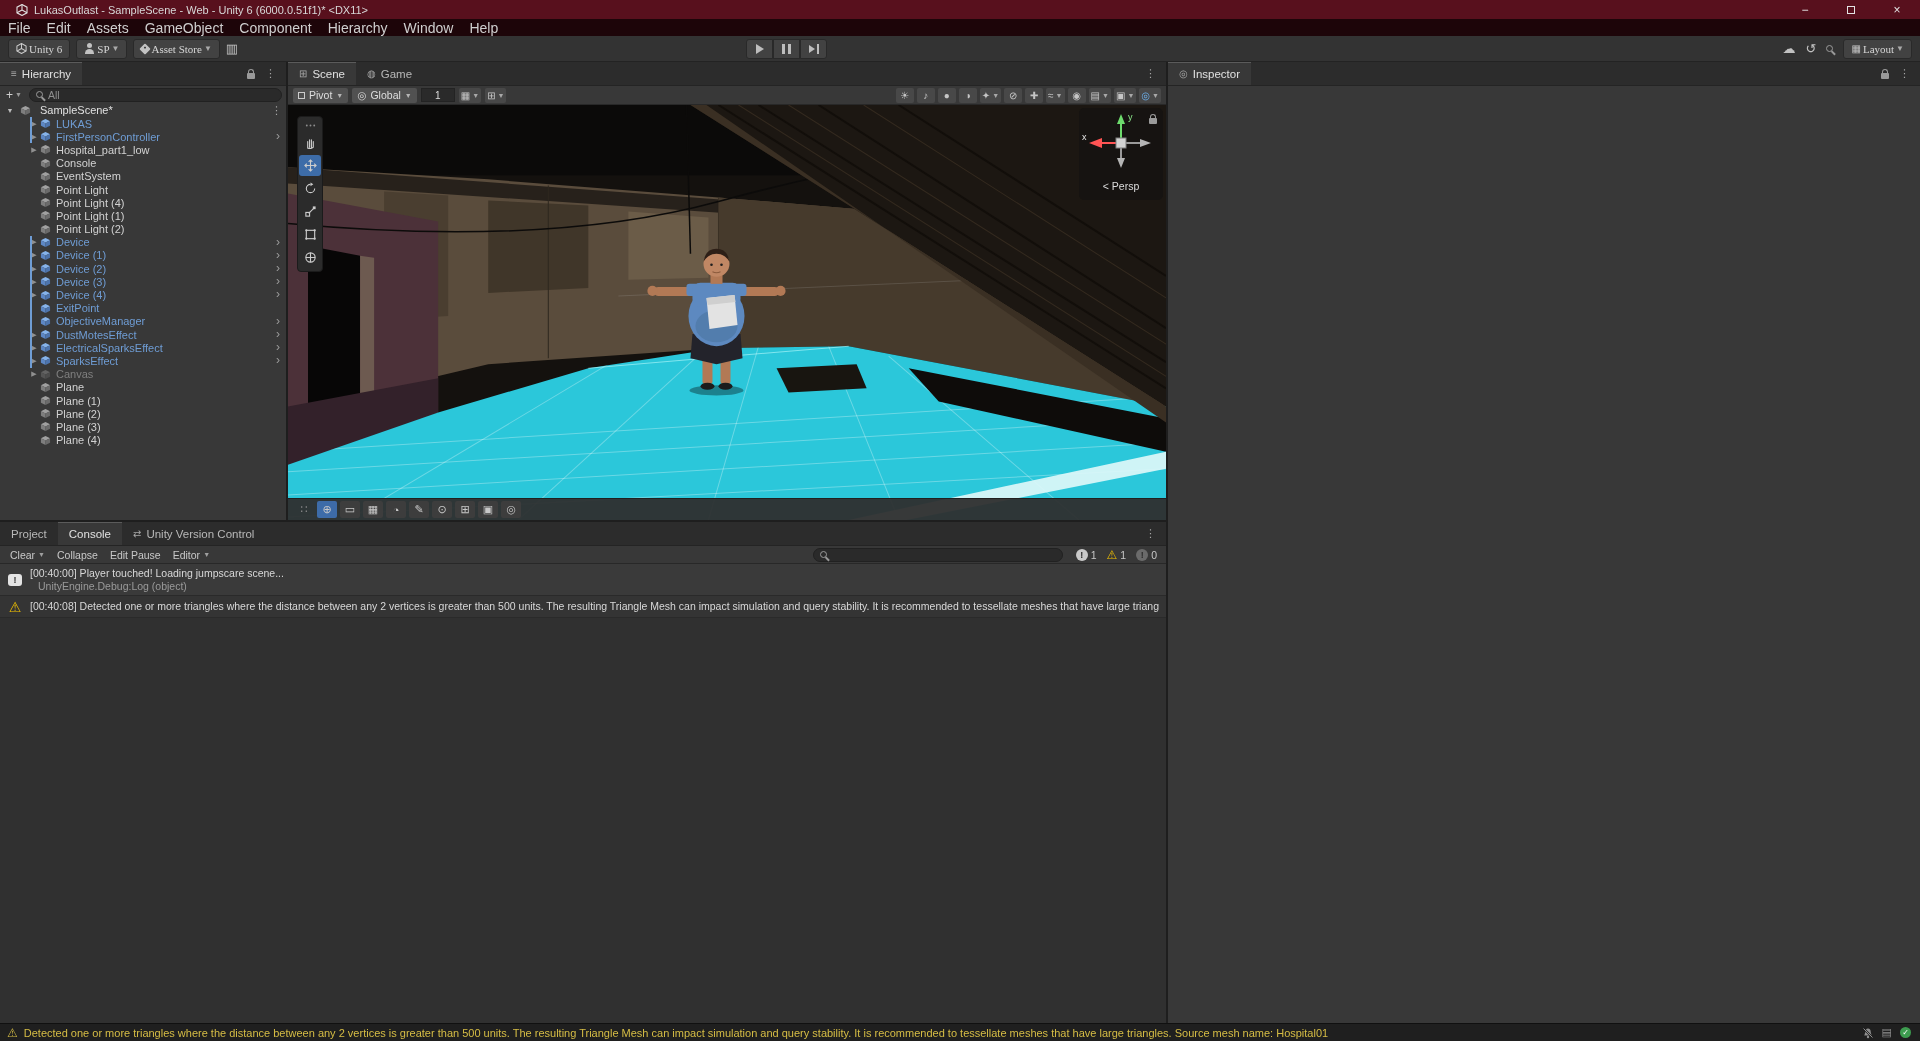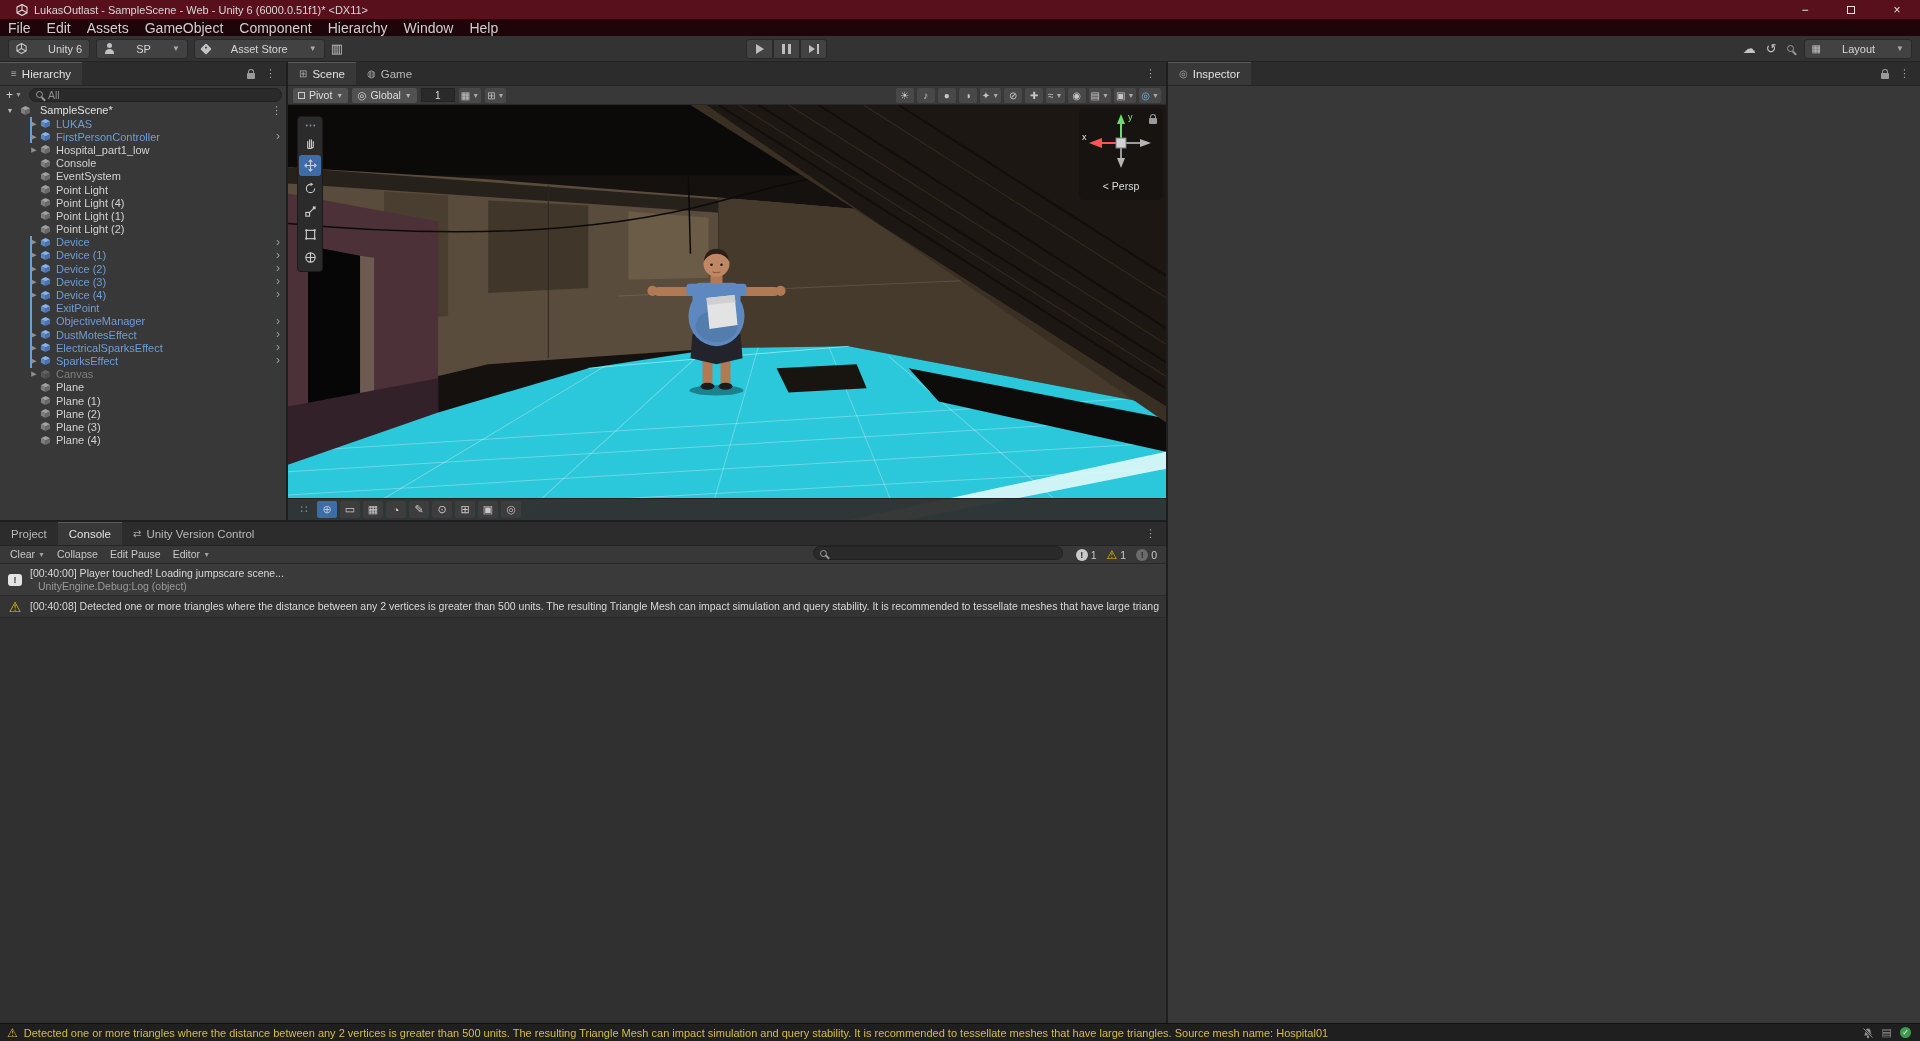--- a/index.html
+++ b/index.html
@@ -19,21 +19,21 @@
   
   .menubar { height:17px; background:#1d0509; display:flex; align-items:center; font-size:14px; color:#cfcfcf; }
   .menu-item { padding:0 8px; height:100%; display:flex; align-items:center; }
 
   
   .toolbar { height:26px; background:#333333; border-bottom:1px solid #232323;
     display:flex; align-items:center; padding:0 8px; position:relative; font-size:11px; }
   .tb-group { display:flex; align-items:center; gap:6px; }
   .tb-right { margin-left:auto; display:flex; align-items:center; gap:10px; }
   .tb-btn { height:20px; background:#424242; border:1px solid #292929; border-radius:3px;
-    display:flex; align-items:center; gap:21px; padding:0 7px; color:#d6d6d6; }
+    display:flex; align-items:center; gap:2px; padding:0 7px; color:#d6d6d6;font-family:Liberation Serif, serif; }
   .tb-btn .caret { font-size:8px; color:#aaaaaa; }
   .tb-ico { color:#c2c2c2; font-size:13px; line-height:1; }
   .play-group { position:absolute; left:746px; top:3px; display:flex; }
   .play-btn { width:27px; height:20px; background:#424242; border:1px solid #292929;
     display:flex; align-items:center; justify-content:center; }
   .play-btn:first-child { border-radius:3px 0 0 3px; }
   .play-btn:last-child { border-radius:0 3px 3px 0; }
   .tri { width:0; height:0; border-left:8px solid #bdbdbd; border-top:5px solid transparent; border-bottom:5px solid transparent; }
   .pause-bars { display:flex; gap:3px; }
   .pause-bars i { display:block; width:3px; height:10px; background:#bdbdbd; }
@@ -121,21 +121,21 @@
   .overlay-bar { position:absolute; left:0; right:0; bottom:0; height:22px; background:rgba(46,46,46,0.95);
     border-top:1px solid #202020; display:flex; align-items:center; gap:3px; padding:0 6px; }
   .ob-ico { min-width:20px; height:17px; border-radius:2px; background:#3d3d3d; color:#c8c8c8;
     display:flex; align-items:center; justify-content:center; font-size:11px; }
   .ob-ico.active { background:#3d6ca8; }
   .ob-ico.handle { background:transparent; color:#8d8d8d; }
 
   
   .console { flex:1; border-top:2px solid #1e1e1e; background:#303030; display:flex; flex-direction:column; }
   .console-toolbar { height:18px; background:#383838; border-bottom:1px solid #282828;
-    display:flex; padding:0 4px; font-size:10.5px; color:#c8c8c8; }
+    display:flex; align-items:center; padding:0 4px; font-size:10.5px; color:#c8c8c8; }
   .c-btn { padding:0 6px; height:16px; display:flex; align-items:center; gap:3px; }
   .c-btn .caret { font-size:7px; color:#9f9f9f; }
   .console-search { width:250px; height:14px; background:#2a2a2a; border:1px solid #212121; border-radius:8px;
     margin-left:auto; margin-right:8px; display:flex; align-items:center; gap:5px; padding:0 6px; }
   .console-search input { flex:1; background:transparent; border:none; outline:none; color:#cccccc; font-size:10.5px; min-width:0; }
   .cnt { display:flex; align-items:center; gap:3px; padding:0 5px; }
   .badge-info { width:12px; height:12px; border-radius:50%; background:#c9c9c9; color:#2d2d2d;
     font-size:9px; font-weight:bold; display:flex; align-items:center; justify-content:center; }
   .badge-warn { color:#f5c400; font-size:12px; line-height:1; }
   .badge-err { width:12px; height:12px; border-radius:50%; background:#6b6b6b; color:#2d2d2d;

